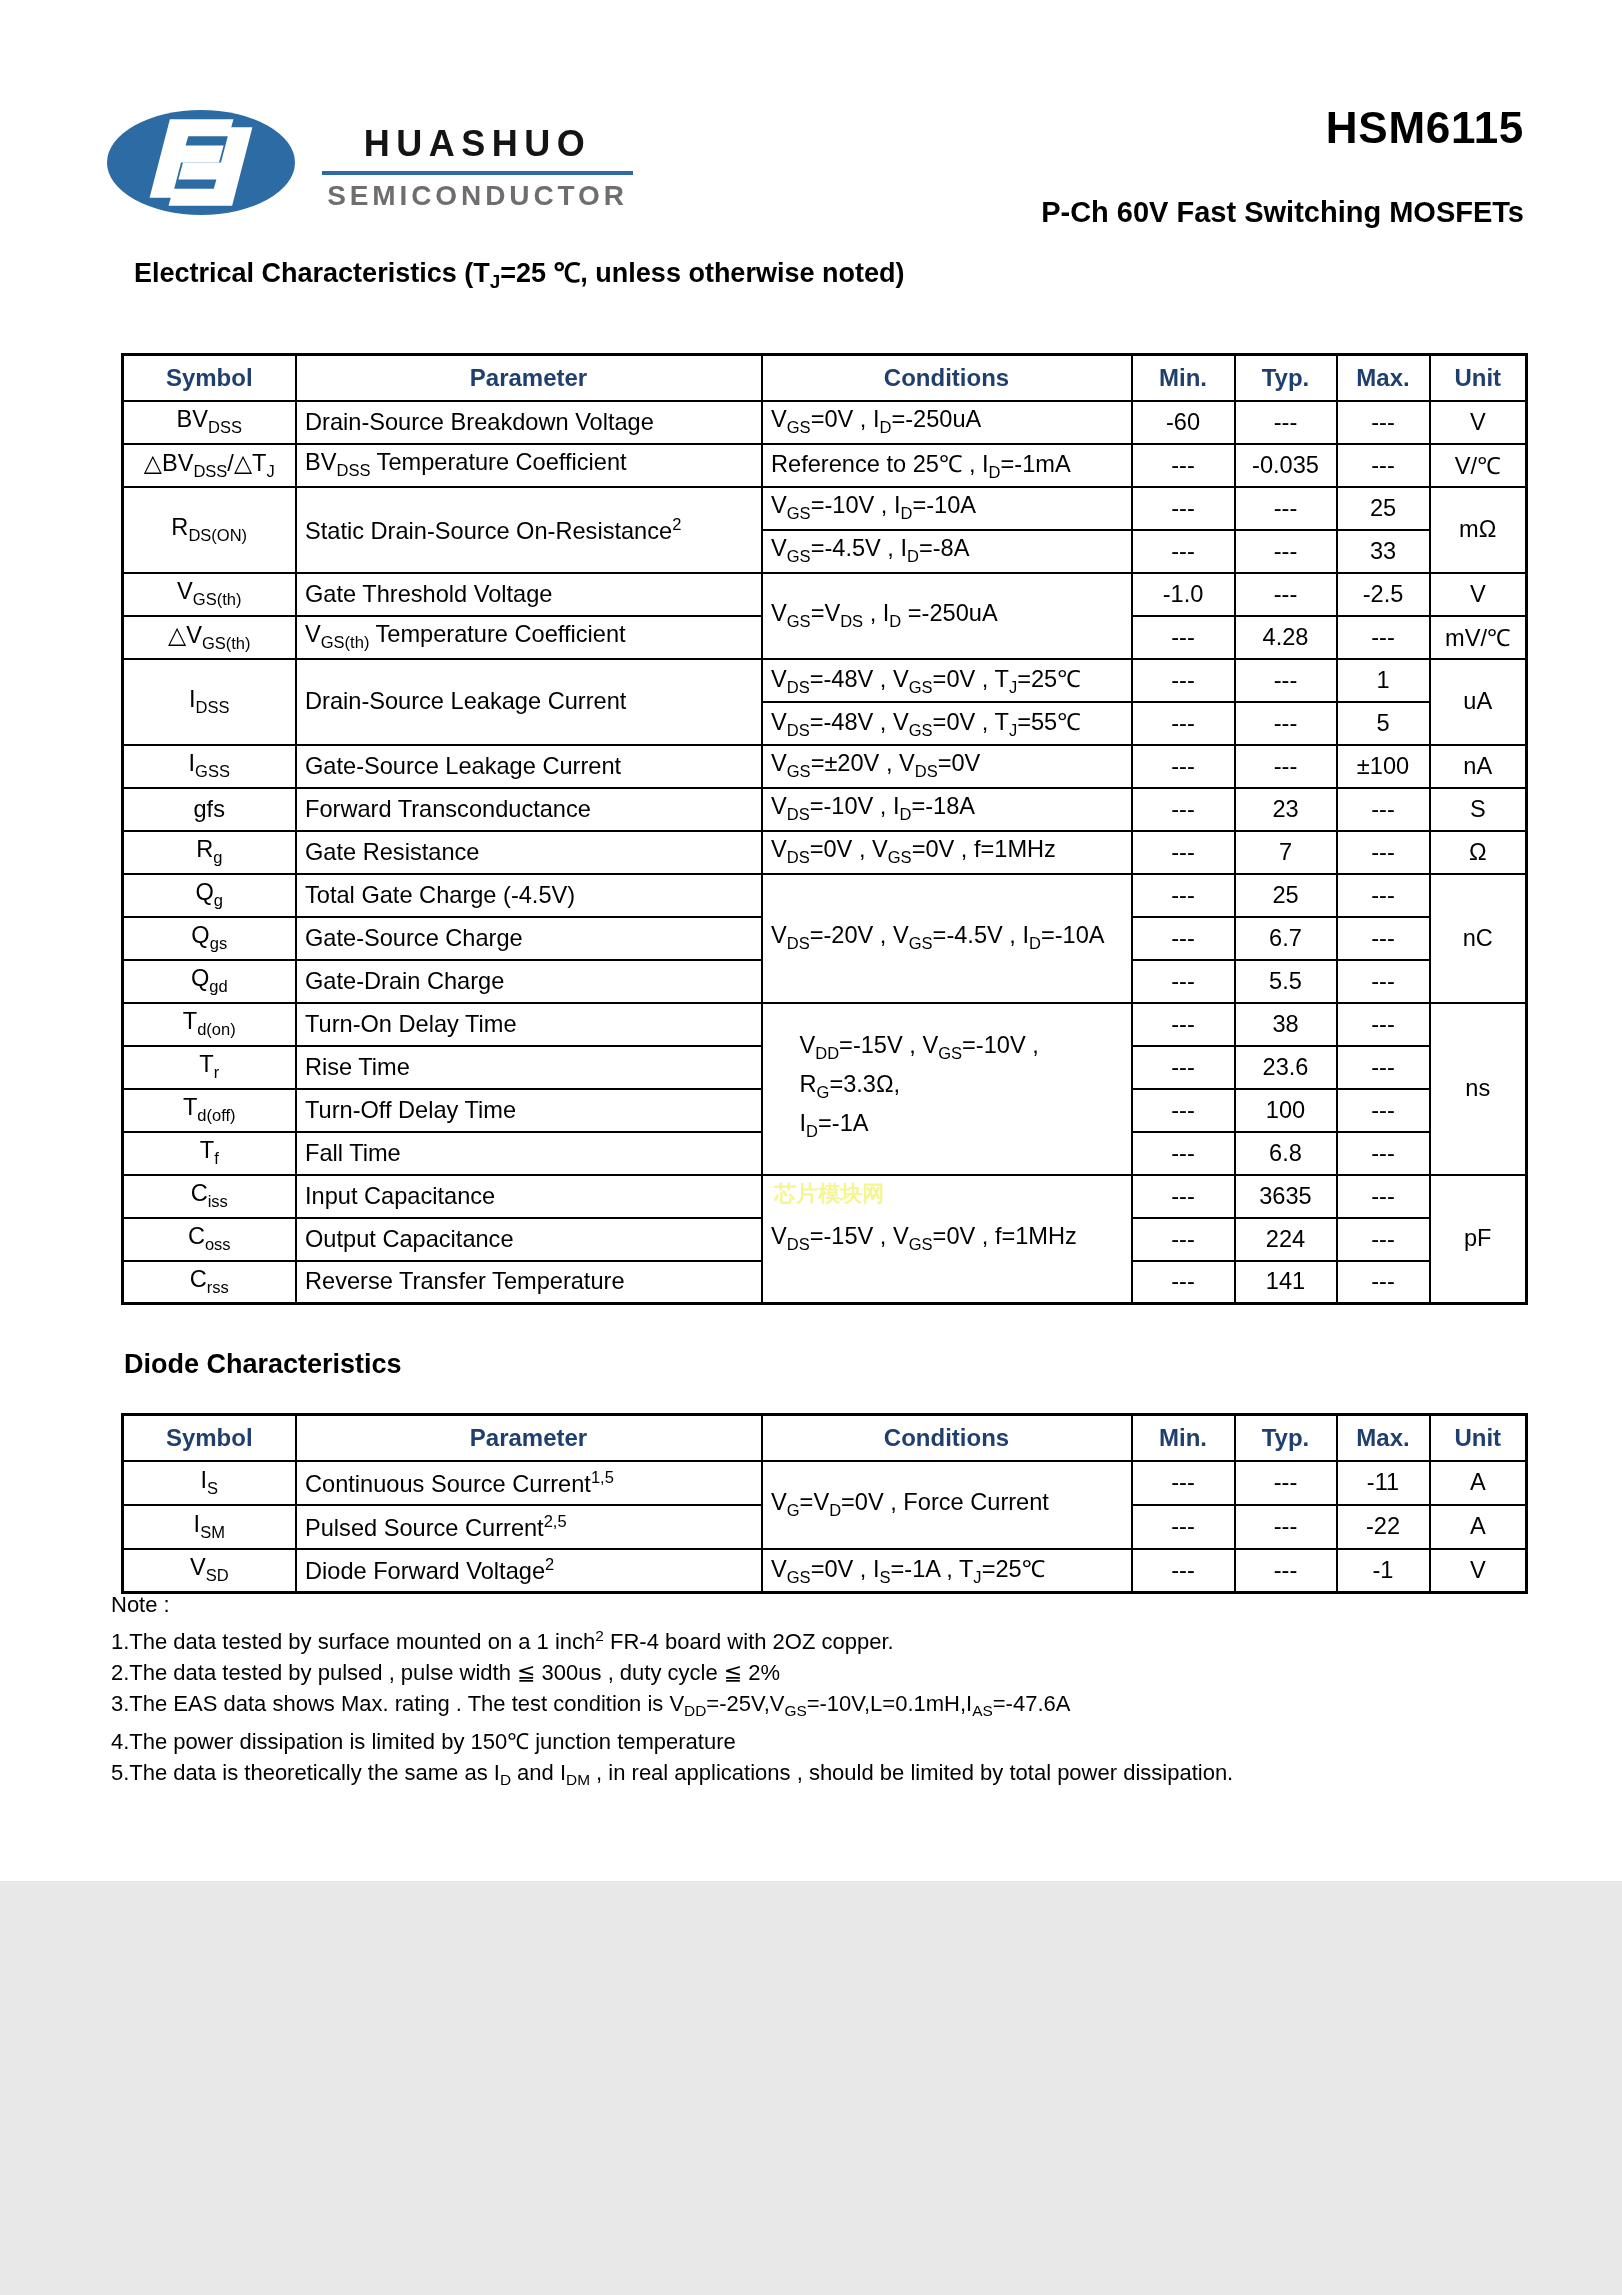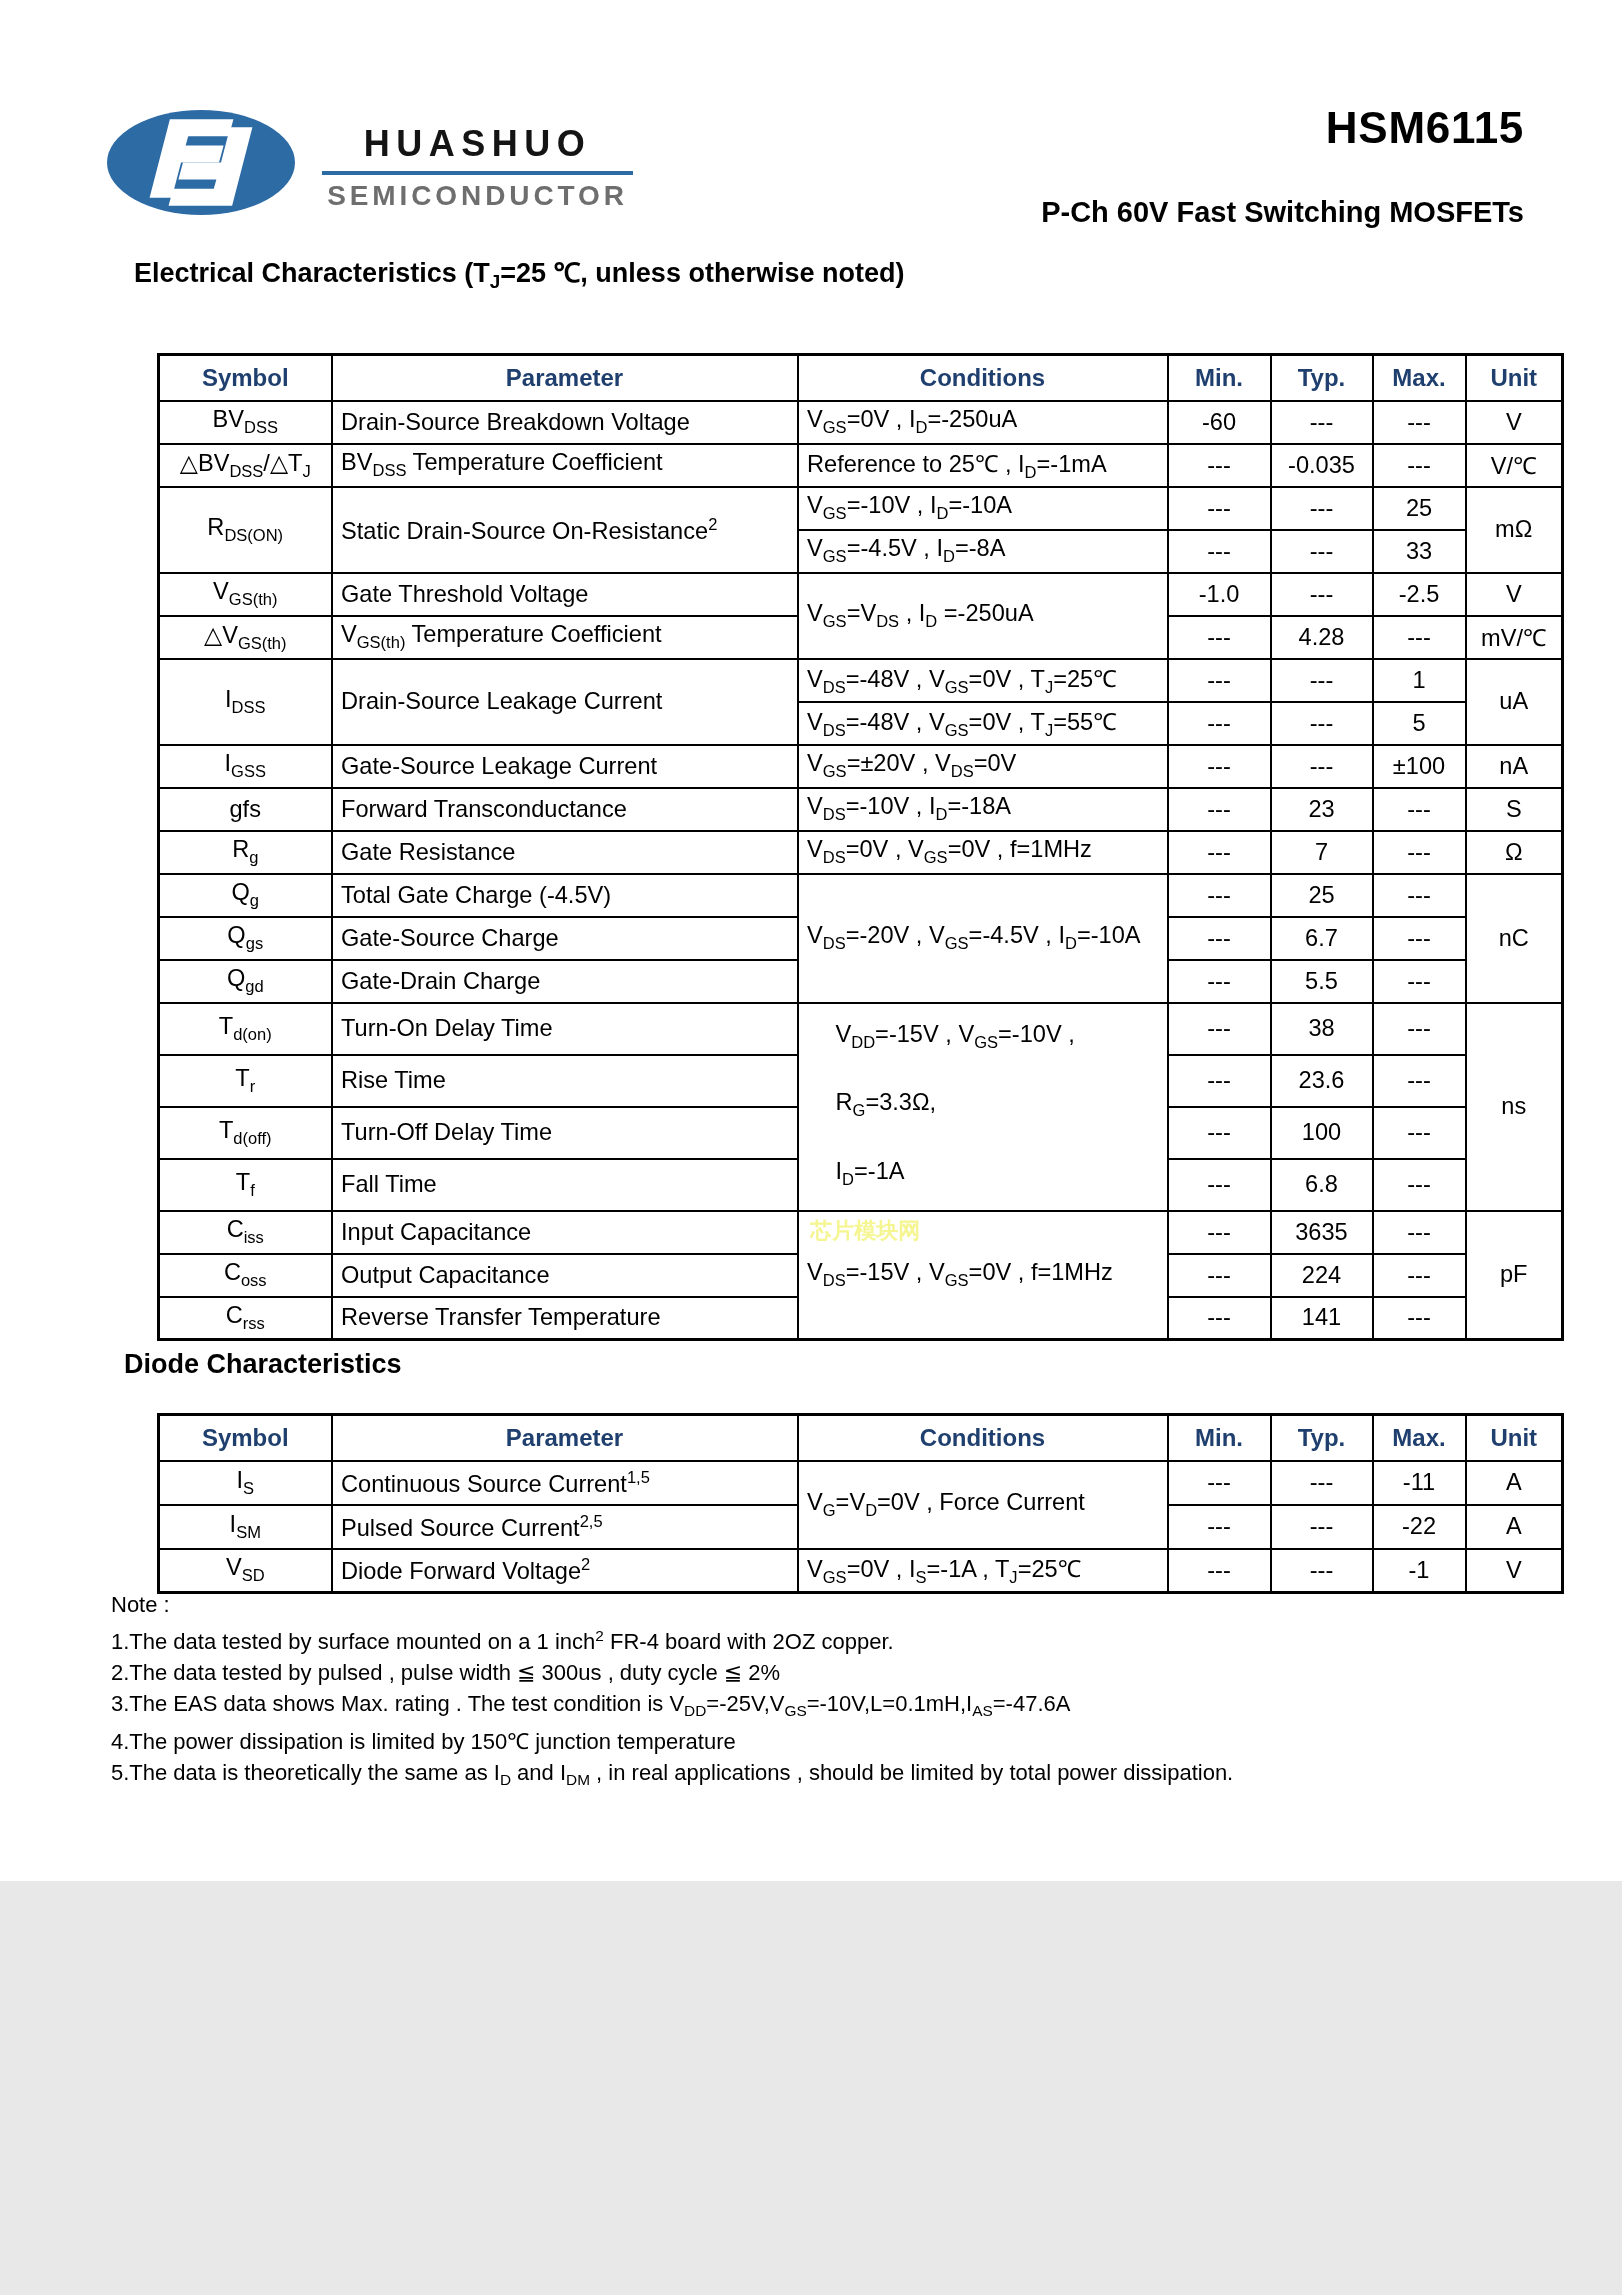--- a/index.html
+++ b/index.html
@@ -14,32 +14,32 @@
   .brand-sub{font-size:28px;font-weight:bold;color:#6e6e6e;letter-spacing:3.9px;margin-top:4.6px;white-space:nowrap;}
   .part-number{position:absolute;right:98px;top:103px;font-size:44px;font-weight:bold;letter-spacing:0.7px;}
   .subtitle{position:absolute;right:98px;top:196px;font-size:29px;font-weight:bold;white-space:nowrap;}
 
   .section-heading{position:absolute;font-size:27px;font-weight:bold;margin:0;white-space:nowrap;}
   #elec-heading{left:134px;top:253px;}
   #diode-heading{left:124px;top:1349px;}
 
   
   .dstable{position:absolute;left:121px;width:1404px;border-collapse:collapse;table-layout:fixed;
-           border:3.3px solid #000;margin-left:36px;}
+           border:3.3px solid #000;}
   #elec-table{top:353px;}
   #diode-table{top:1413px;}
   .dstable th,.dstable td{border:2px solid #000;font-size:23.6px;text-align:center;
            vertical-align:middle;padding:0;}
   .dstable th{color:#1f3f6e;font-size:24px;font-weight:bold;}
   .dstable tr{height:43px;}
   .dstable tr.head{height:46px;}
   #diode-table tr{height:44px;}
   #diode-table tr.head{height:46px;}
   .dstable td.left{text-align:left;padding-left:8.5px;}
-  .dstable td.multiline{line-height:60px;padding-left:37px;}
+  .dstable td.multiline{line-height:30px;padding-left:37px;}
   sub{font-size:70%;}
   sup{font-size:70%;}
   td.rel{position:relative;}
   .wm{position:absolute;left:11.8px;top:3.9px;font-size:22px;color:#f5f592;font-weight:bold;white-space:nowrap;}
 
   
   .notes{position:absolute;left:111px;top:1592px;font-size:22px;color:#000;}
   .notes div{margin:0 0 5.9px 0;line-height:25px;white-space:nowrap;}
 
   

